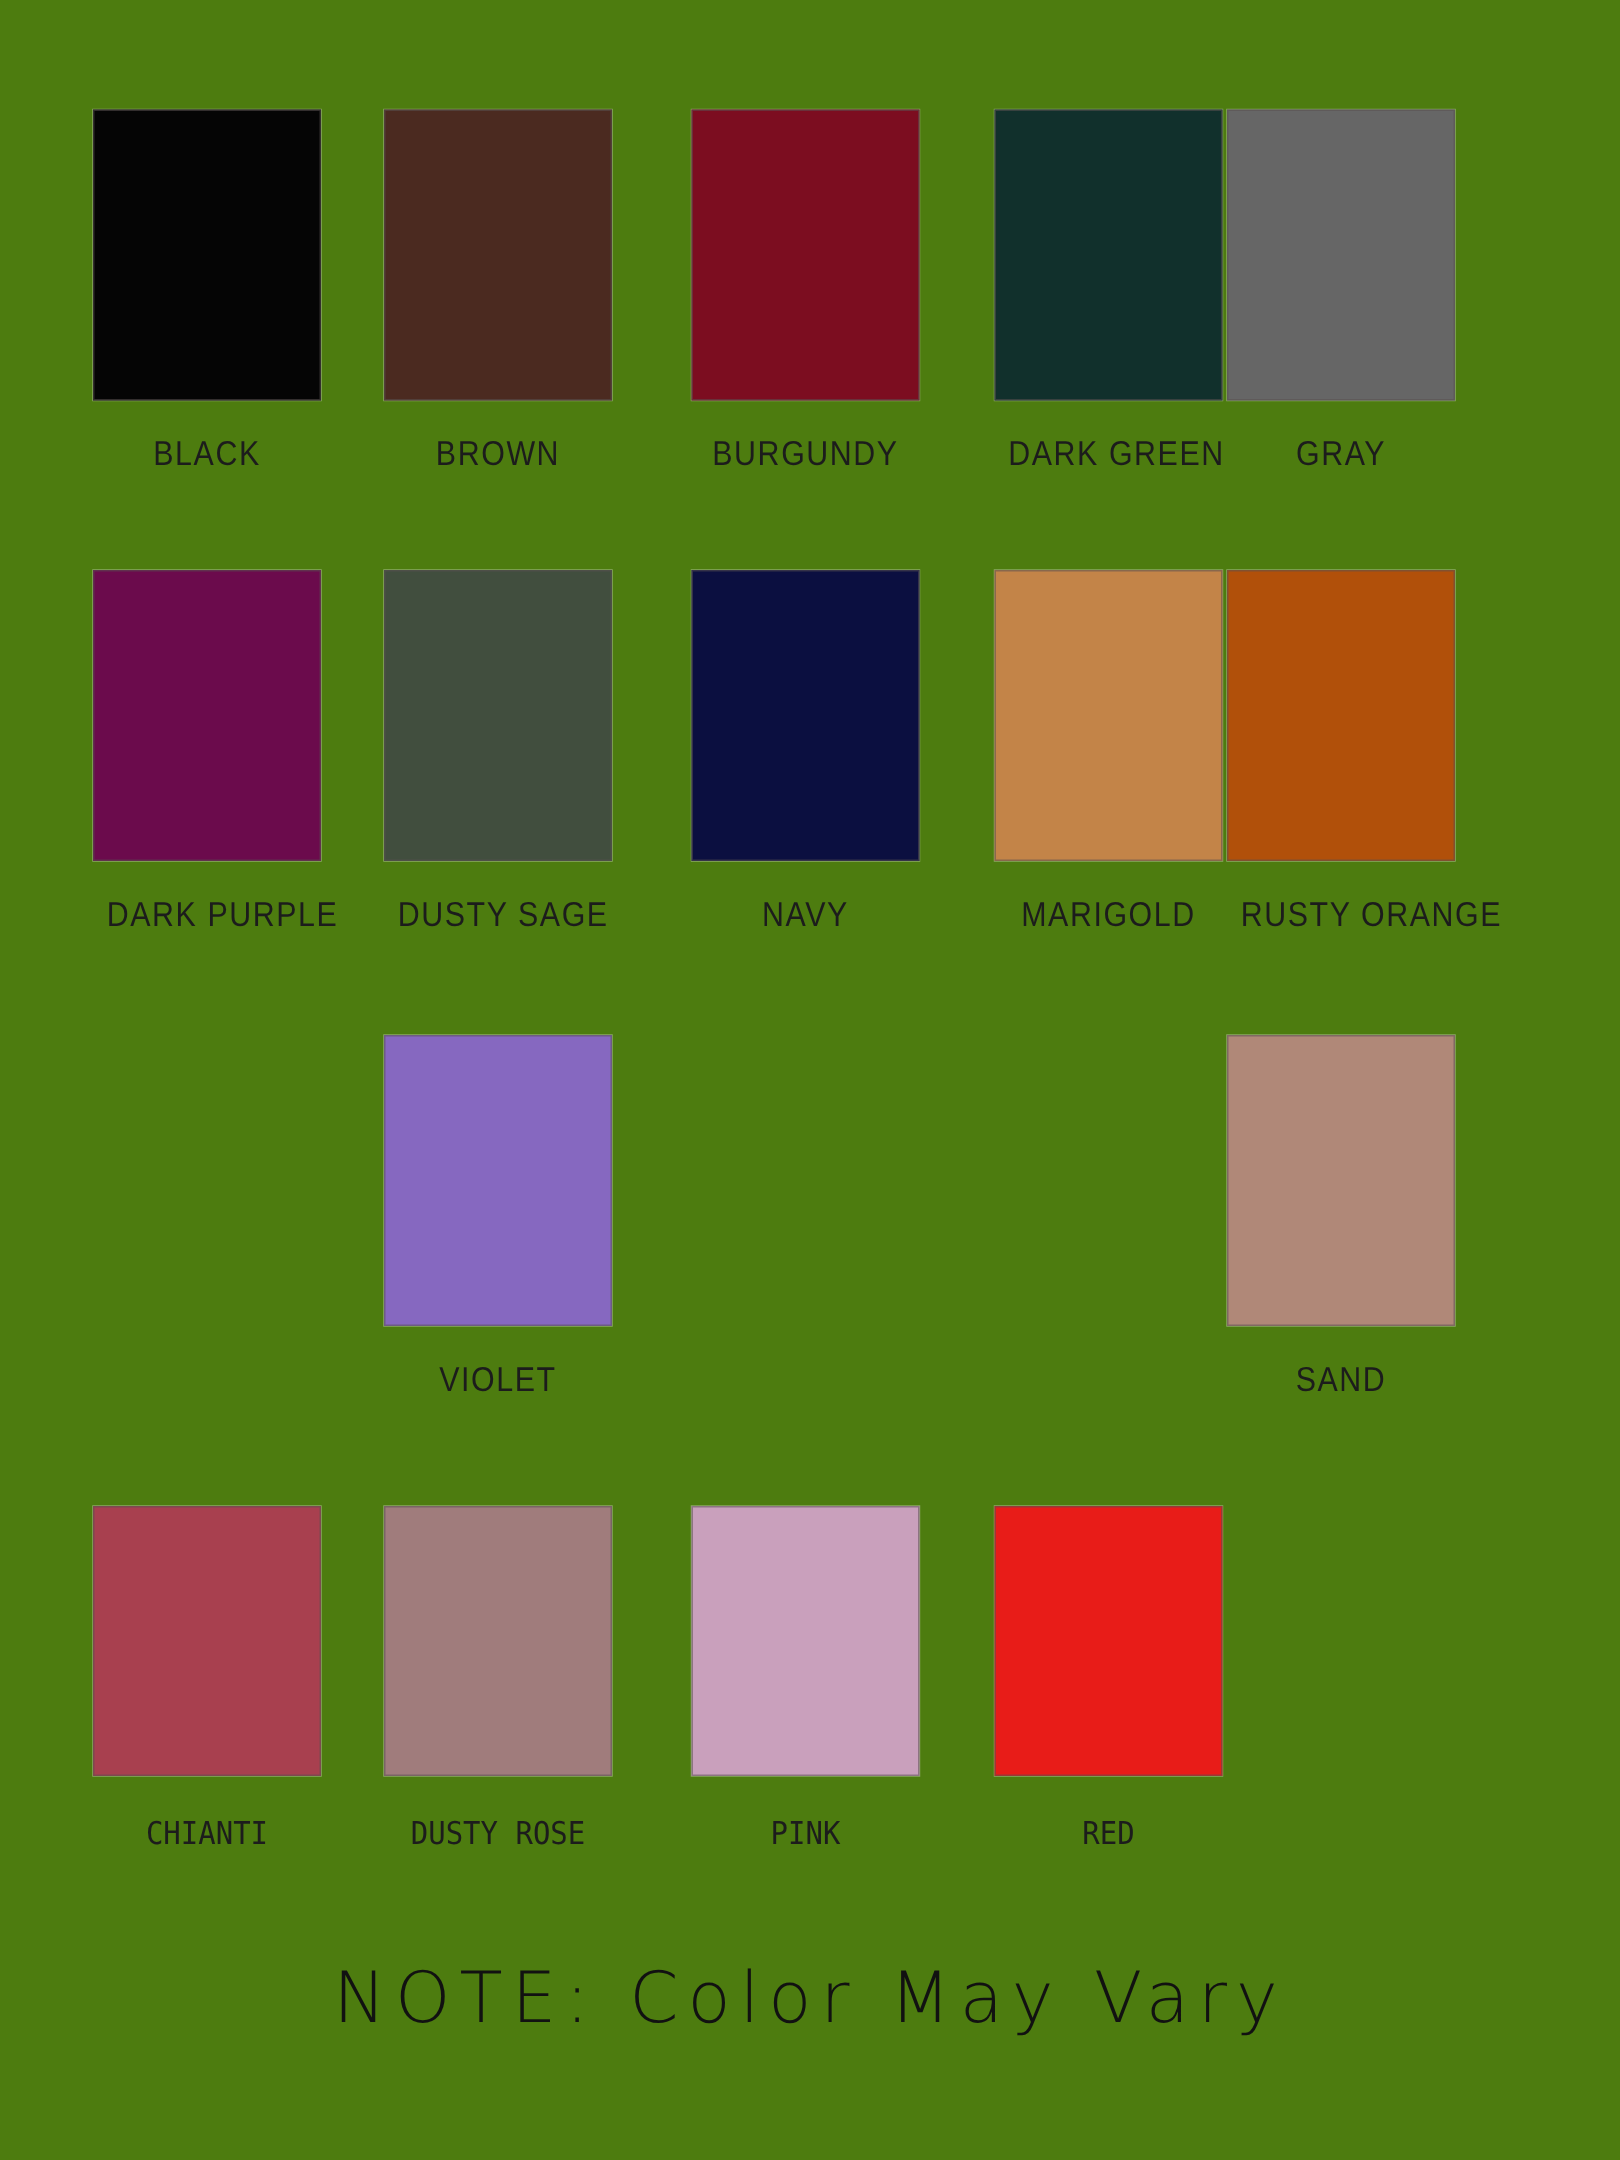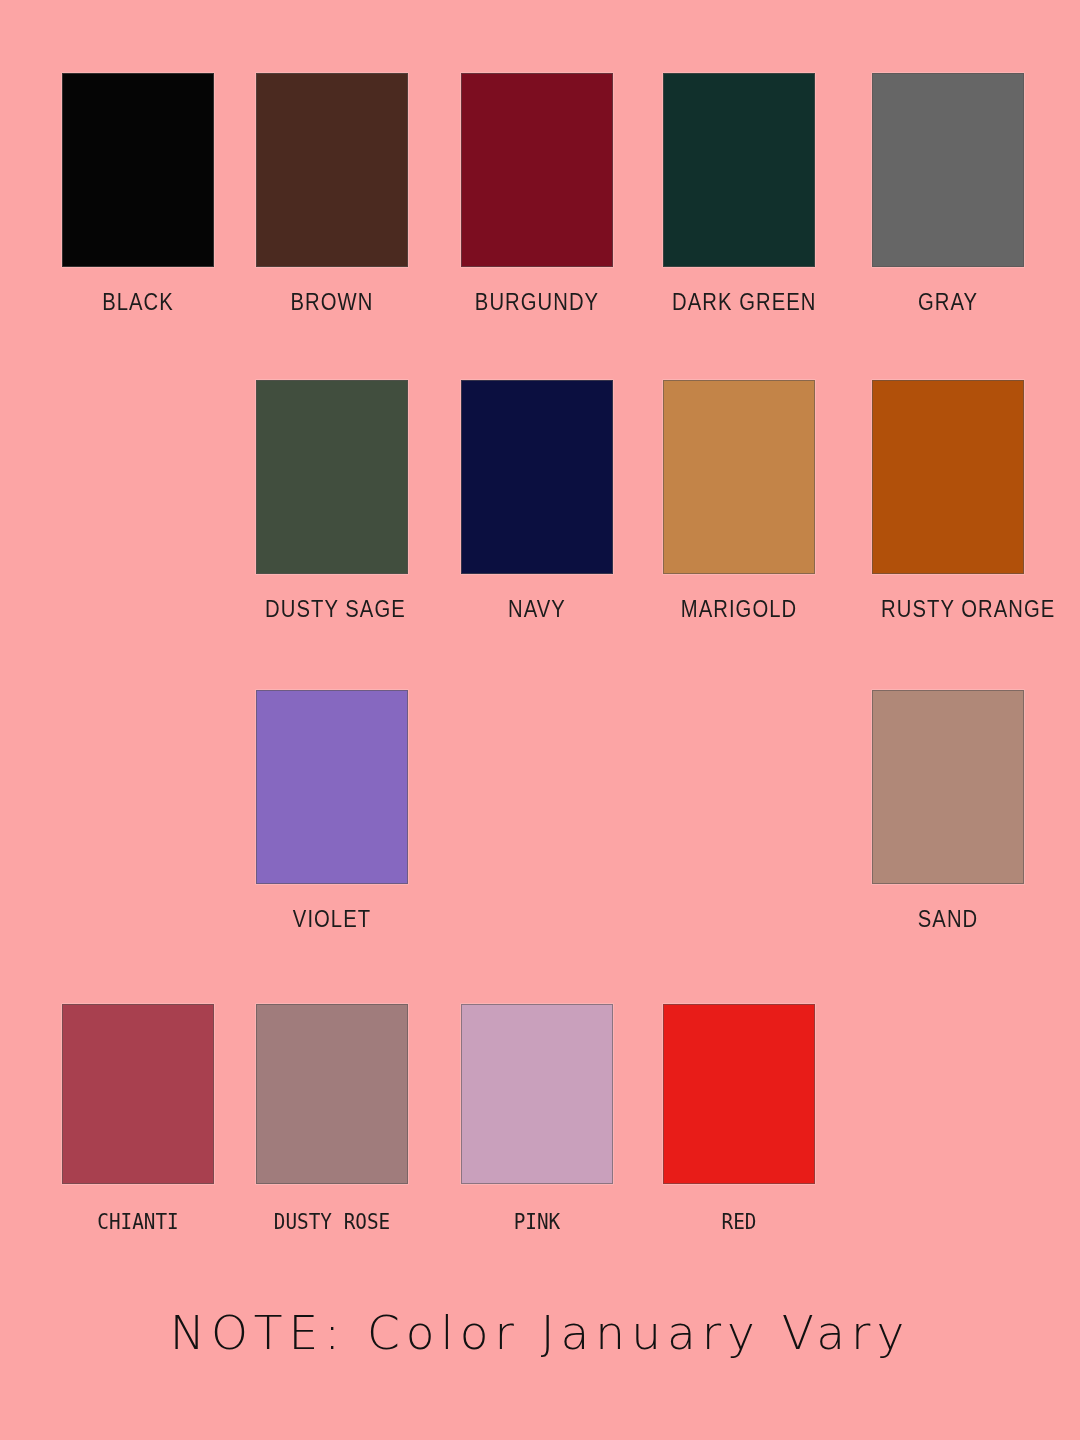--- a/index.html
+++ b/index.html
@@ -11,21 +11,21 @@
     height: 1440px;
     background: #ffffff;
     font-family: "Liberation Sans", sans-serif;
     overflow: hidden;
   }
 
   #sheet {
     position: relative;
     width: 1080px;
     height: 1440px;
-    background: #fca5a5;
+    background: #4d7c0f;
   }
 
   .swatch-grid {
     position: absolute;
     left: 0;
     top: 0;
     width: 1080px;
   }
 
   .swatch-row {
@@ -43,21 +43,21 @@
   .swatch-cell {
     position: absolute;
     top: 0;
     width: 152px;
   }
 
   .swatch-cell[data-col="0"] { left: 62px; }
   .swatch-cell[data-col="1"] { left: 256px; }
   .swatch-cell[data-col="2"] { left: 461px; }
   .swatch-cell[data-col="3"] { left: 663px; }
-  .swatch-cell[data-col="4"] { left: 872px; }
+  .swatch-cell[data-col="4"] { left: 818px; }
 
   .swatch-chip {
     width: 152px;
     height: 194px;
     box-sizing: border-box;
     border: 1px solid rgba(90, 80, 80, 0.55);
     box-shadow: 0 0 0 0.5px rgba(255,255,255,0.35);
   }
 
   .swatch-row[data-row="3"] .swatch-chip {
@@ -123,20 +123,24 @@
         <div class="swatch-chip" style="background-color: rgb(17, 48, 44);"></div>
         <div class="swatch-label">DARK GREEN</div>
       </div>
       <div class="swatch-cell" data-col="4">
         <div class="swatch-chip" style="background-color: rgb(102, 102, 102);"></div>
         <div class="swatch-label">GRAY</div>
       </div>
     </div>
 
     <div class="swatch-row" data-row="1">
+      <div class="swatch-cell" data-col="0">
+        <div class="swatch-chip" style="background-color: rgb(107, 11, 76);"></div>
+        <div class="swatch-label">DARK PURPLE</div>
+      </div>
       <div class="swatch-cell" data-col="1">
         <div class="swatch-chip" style="background-color: rgb(65, 78, 62);"></div>
         <div class="swatch-label">DUSTY SAGE</div>
       </div>
       <div class="swatch-cell" data-col="2">
         <div class="swatch-chip" style="background-color: rgb(11, 15, 64);"></div>
         <div class="swatch-label">NAVY</div>
       </div>
       <div class="swatch-cell" data-col="3">
         <div class="swatch-chip" style="background-color: rgb(195, 132, 72);"></div>
@@ -173,15 +177,15 @@
         <div class="swatch-label">PINK</div>
       </div>
       <div class="swatch-cell" data-col="3">
         <div class="swatch-chip" style="background-color: rgb(232, 28, 24);"></div>
         <div class="swatch-label">RED</div>
       </div>
     </div>
 
   </div>
 
-  <div class="note-line">NOTE: Color January Vary</div>
+  <div class="note-line">NOTE: Color May Vary</div>
 
 </div>
 
 </body></html>

